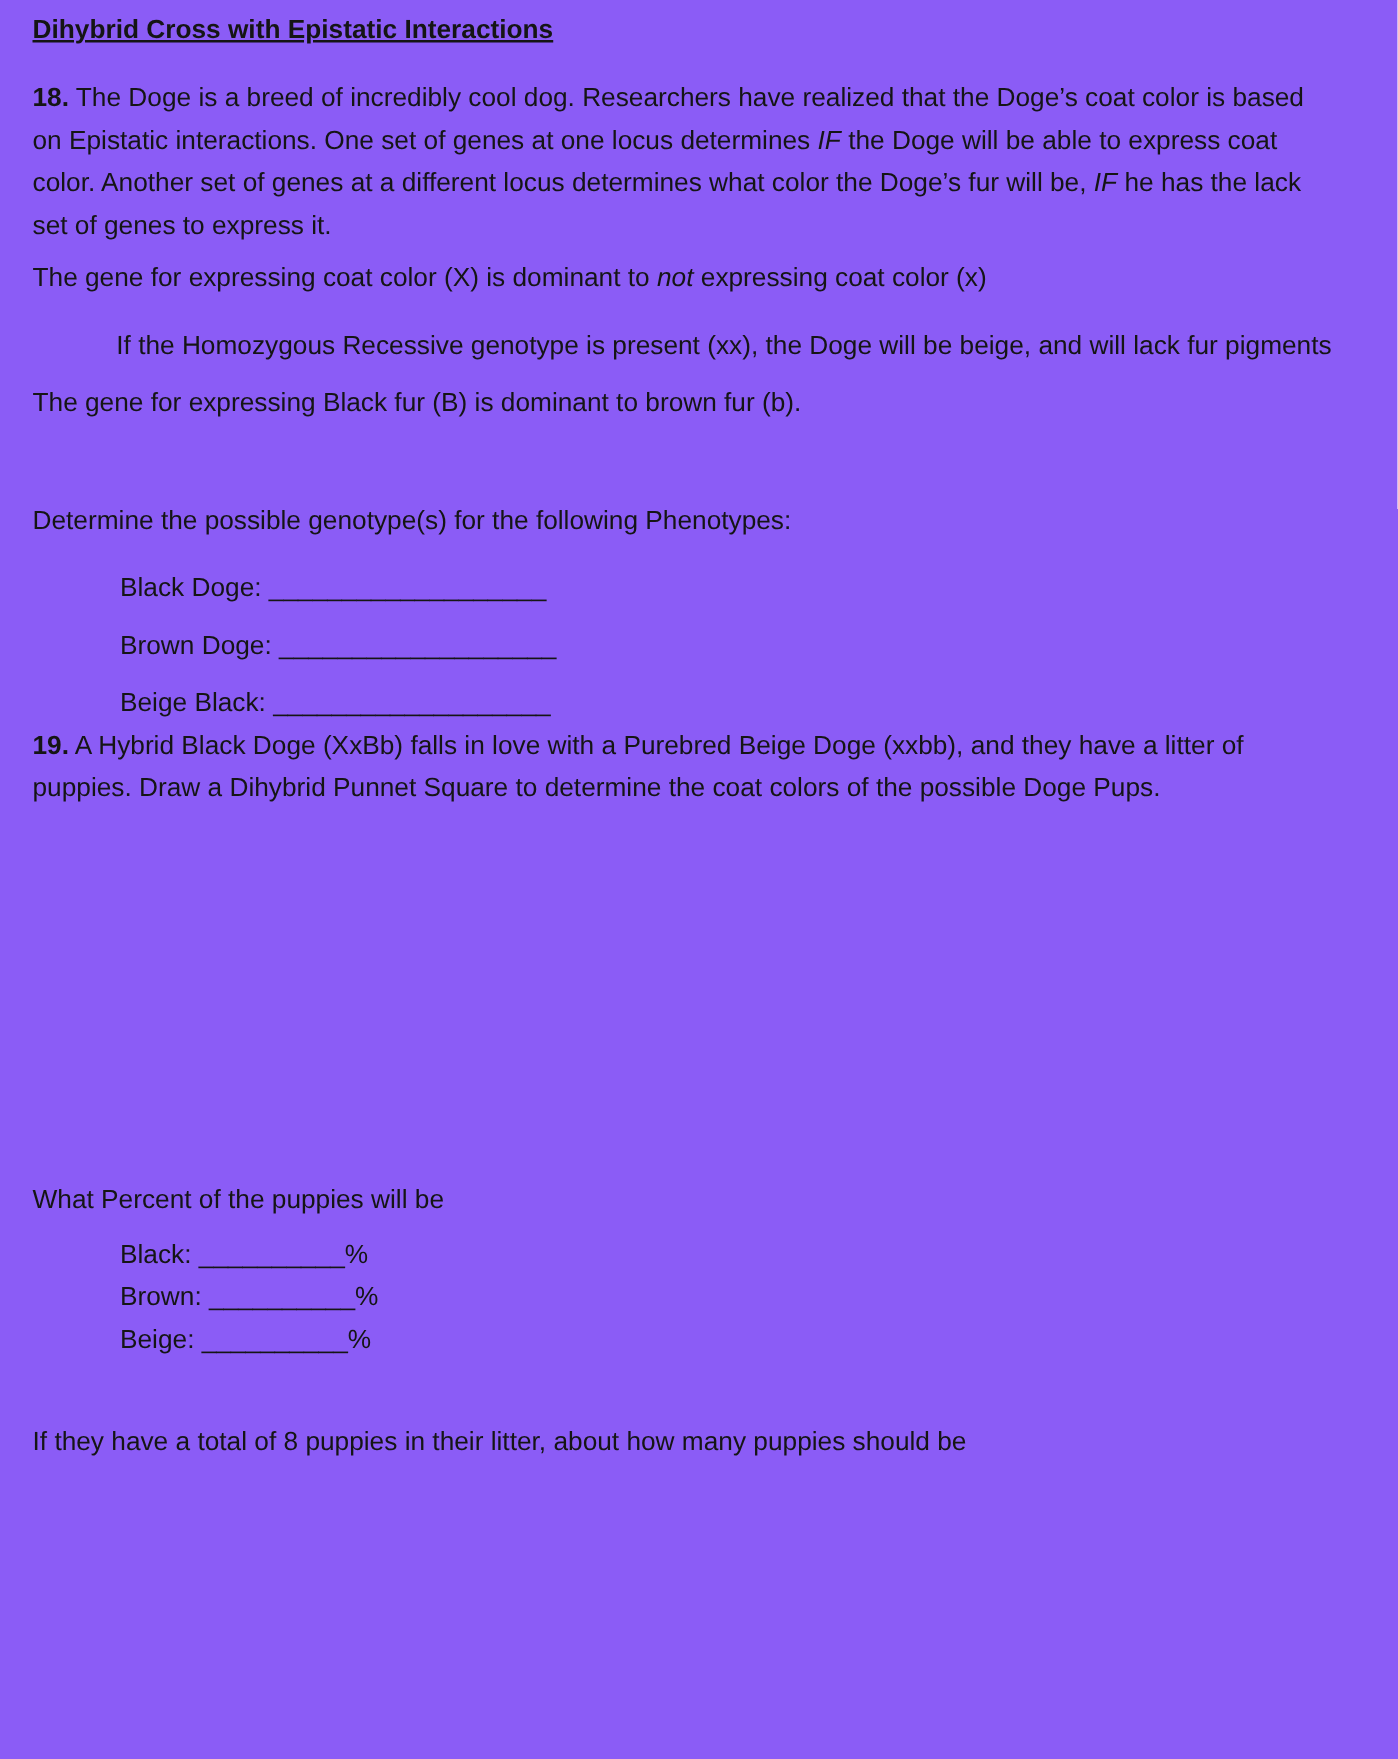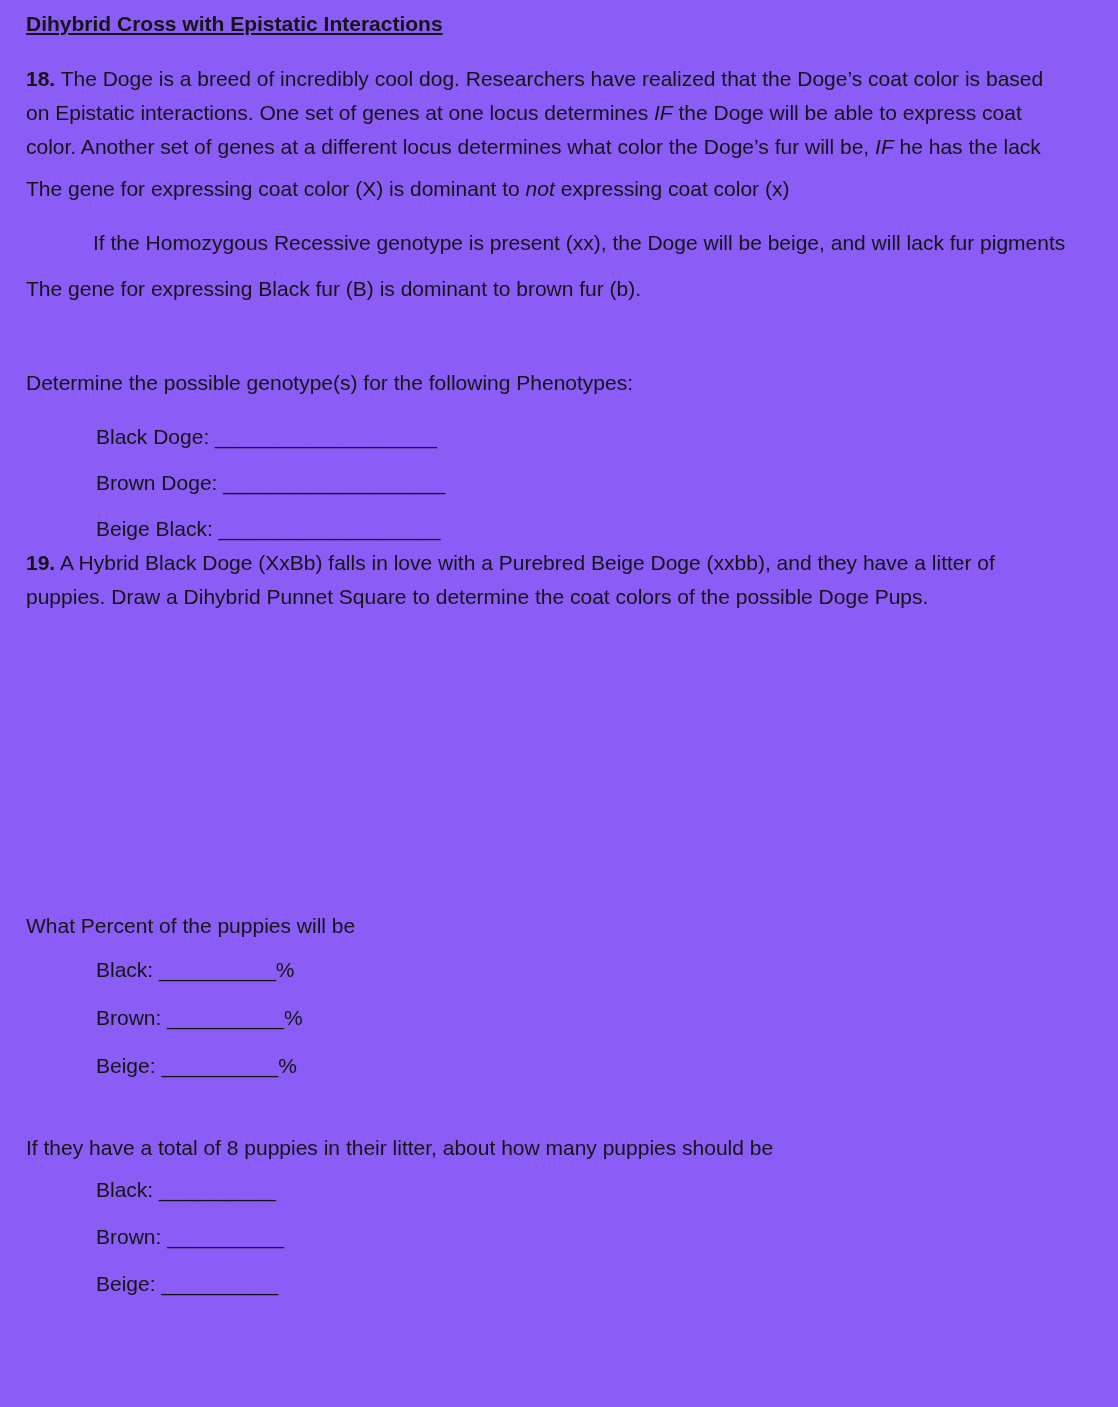--- a/index.html
+++ b/index.html
@@ -37,37 +37,38 @@
   #gene-x-note    { margin-top: 20px;  padding-left: 67px; }
   #gene-b         { margin-top: 12px; }
   #genotype-prompt{ margin-top: 60px; }
   #genotype-rows  { margin-top: 19px; }
   .genotype-row   { padding-left: 70px; margin-top: 20px; }
   .genotype-row + .genotype-row { margin-top: 12px; }
   #q19            { }
   #percent-prompt { margin-top: 295px; }
   #percent-rows   { margin-top: 10px; }
   .percent-row    { padding-left: 70px; }
-  .percent-row + .percent-row { margin-top: 14px; }
+  .percent-row + .percent-row { }
   #count-prompt   { margin-top: 48px; }
   #count-rows     { margin-top: 8px; }
   .count-row      { padding-left: 70px; }
   .count-row + .count-row { margin-top: 13px; }
 </style>
 </head>
 <body>
 
 <div class="page">
 
   <h1 class="title">Dihybrid Cross with Epistatic Interactions</h1>
 
   <div class="block" id="q18">
     <div class="line"><span class="b">18.</span><span> The Doge is a breed of incredibly cool dog. Researchers have realized that the Doge’s coat color is based</span></div>
     <div class="line"><span>on Epistatic interactions. One set of genes at one locus determines </span><span class="i">IF</span><span> the Doge will be able to express coat</span></div>
     <div class="line"><span>color. Another set of genes at a different locus determines what color the Doge’s fur will be, </span><span class="i">IF</span><span> he has the lack</span></div>
+    <div class="line"><span>set of genes to express it.</span></div>
   </div>
 
   <div class="block line" id="gene-x"><span>The gene for expressing coat color (X) is dominant to </span><span class="i">not</span><span> expressing coat color (x)</span></div>
 
   <div class="block line" id="gene-x-note">If the Homozygous Recessive genotype is present (xx), the Doge will be beige, and will lack fur pigments</div>
 
   <div class="block line" id="gene-b">The gene for expressing Black fur (B) is dominant to brown fur (b).</div>
 
   <div class="block line" id="genotype-prompt">Determine the possible genotype(s) for the following Phenotypes:</div>
 
@@ -103,28 +104,14 @@
       <span><span>__________</span><span>%</span></span>
     </div>
     <div class="line percent-row">
       <span>Beige:</span>
       <span><span>__________</span><span>%</span></span>
     </div>
   </div>
 
   <div class="block line" id="count-prompt">If they have a total of 8 puppies in their litter, about how many puppies should be</div>
 
-  <div class="block" id="count-rows">
-    <div class="line count-row">
-      <span>Black:</span>
-      <span>__________</span>
-    </div>
-    <div class="line count-row">
-      <span>Brown:</span>
-      <span>__________</span>
-    </div>
-    <div class="line count-row">
-      <span>Beige:</span>
-      <span>__________</span>
-    </div>
-  </div>
 
 </div>
 
 </body></html>

